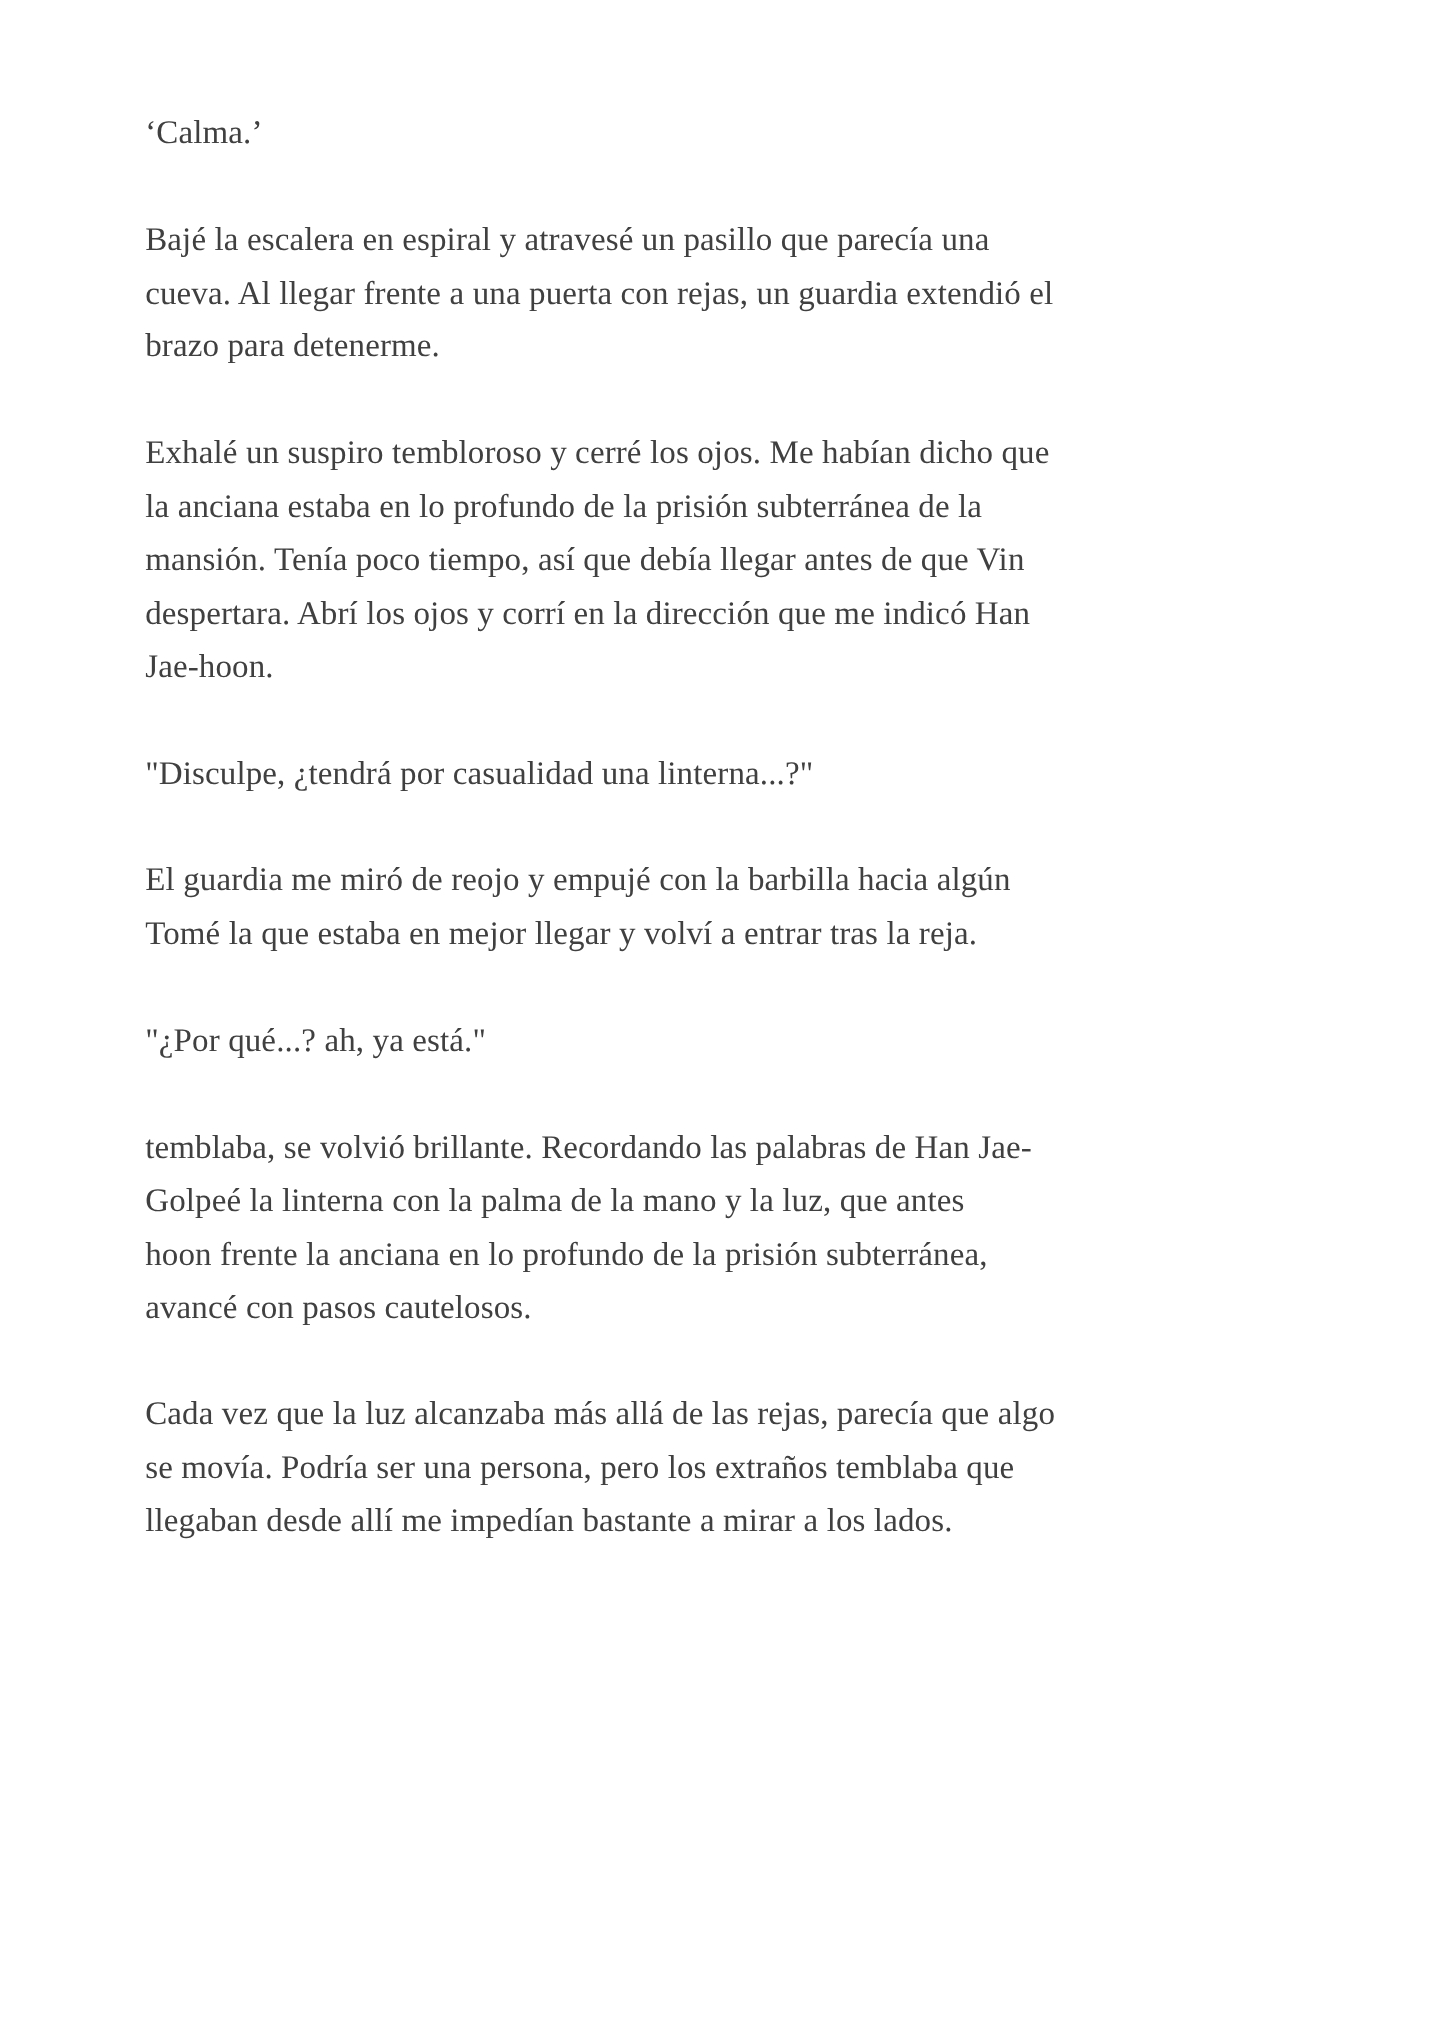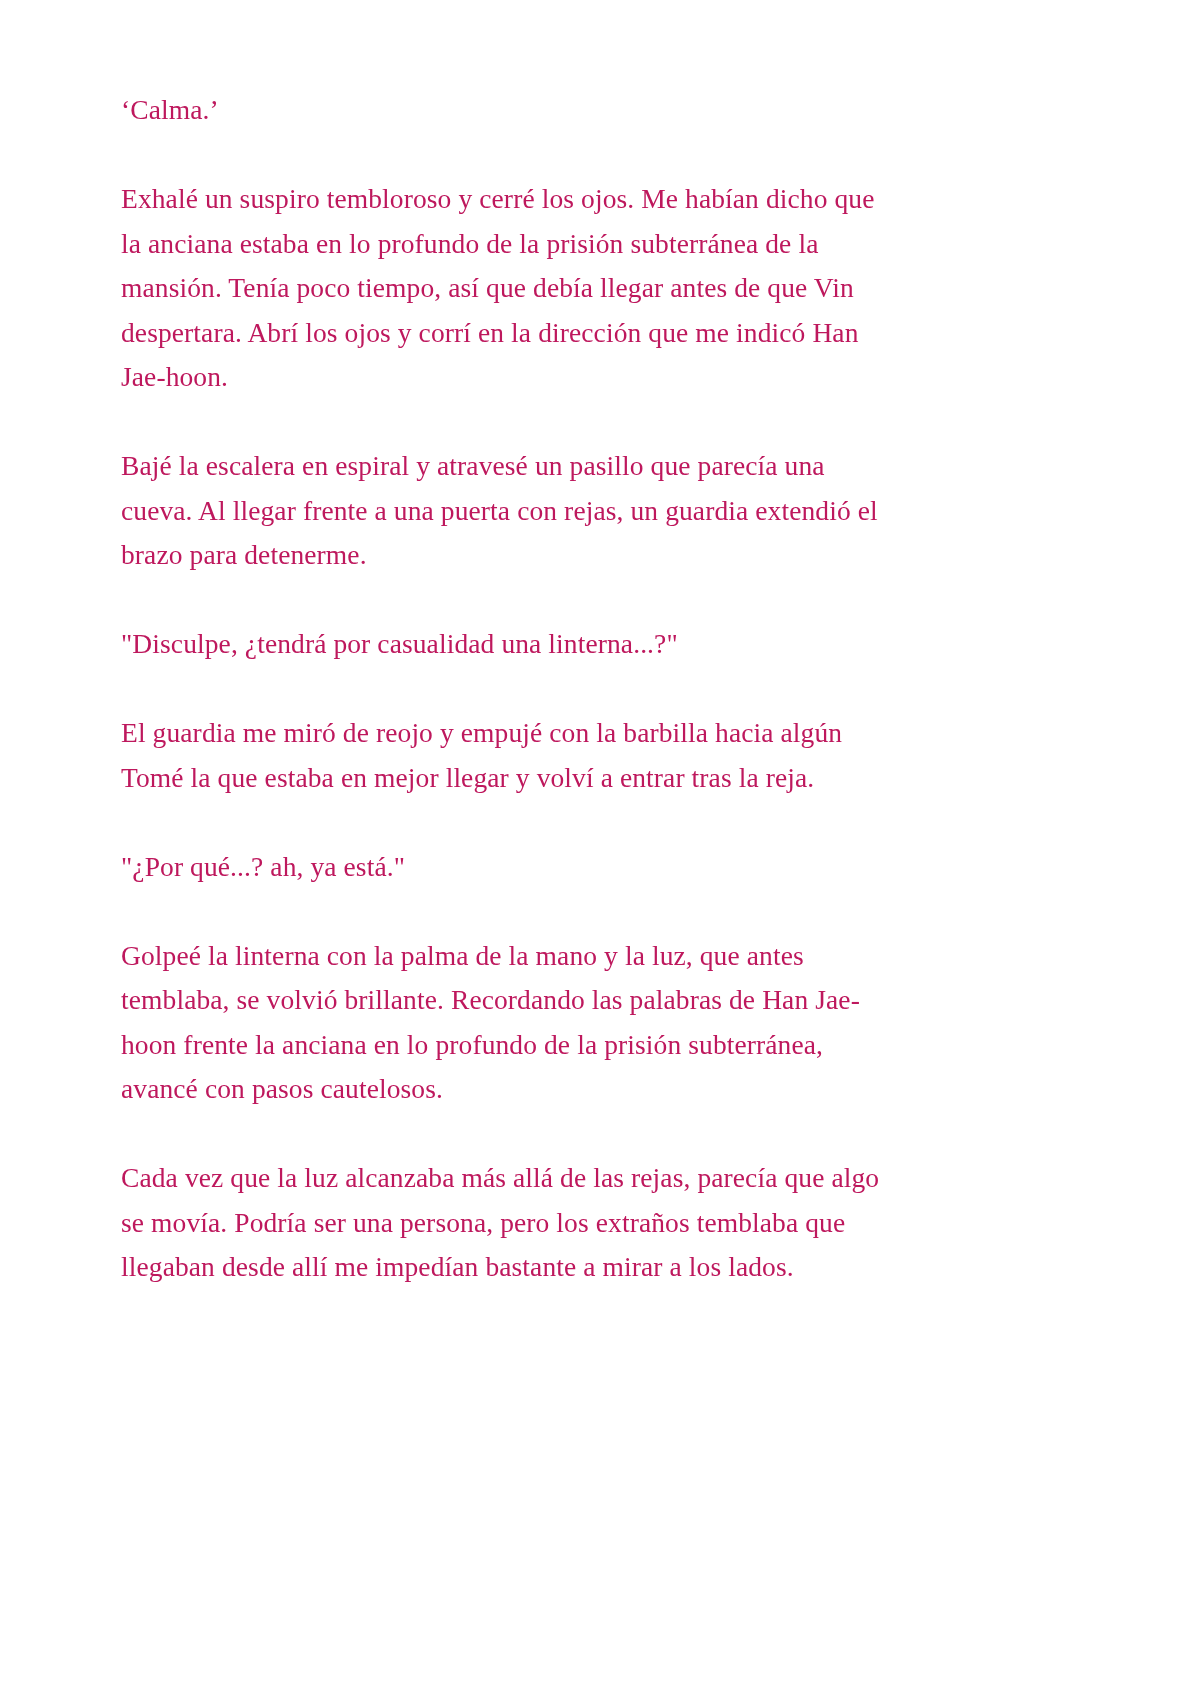--- a/index.html
+++ b/index.html
@@ -14,21 +14,21 @@
       position: relative;
     }
     .page {
       position: absolute;
       left: 121px;
       top: 88px;
       width: 980px;
       font-family: "Liberation Serif", "DejaVu Serif", serif;
       font-size: 27.5px;
       line-height: 44.5px;
-      color: #be185d;
+      color: #404040;
       letter-spacing: 0.1px;
     }
     .para {
       margin: 0 0 44.5px 0;
       white-space: nowrap;
     }
     .line {
       display: block;
       height: 44.5px;
     }
@@ -36,50 +36,50 @@
 </head>
 <body>
 
 <div class="page">
 
   <p class="para">
     <span class="line">‘Calma.’</span>
   </p>
 
   <p class="para">
+    <span class="line">Bajé la escalera en espiral y atravesé un pasillo que parecía una</span>
+    <span class="line">cueva. Al llegar frente a una puerta con rejas, un guardia extendió el</span>
+    <span class="line">brazo para detenerme.</span>
+  </p>
+
+  <p class="para">
     <span class="line">Exhalé un suspiro tembloroso y cerré los ojos. Me habían dicho que</span>
     <span class="line">la anciana estaba en lo profundo de la prisión subterránea de la</span>
     <span class="line">mansión. Tenía poco tiempo, así que debía llegar antes de que Vin</span>
     <span class="line">despertara. Abrí los ojos y corrí en la dirección que me indicó Han</span>
     <span class="line">Jae-hoon.</span>
-  </p>
-
-  <p class="para">
-    <span class="line">Bajé la escalera en espiral y atravesé un pasillo que parecía una</span>
-    <span class="line">cueva. Al llegar frente a una puerta con rejas, un guardia extendió el</span>
-    <span class="line">brazo para detenerme.</span>
   </p>
 
 
   <p class="para">
     <span class="line">"Disculpe, ¿tendrá por casualidad una linterna...?"</span>
   </p>
 
   <p class="para">
     <span class="line">El guardia me miró de reojo y empujé con la barbilla hacia algún</span>
     <span class="line">Tomé la que estaba en mejor llegar y volví a entrar tras la reja.</span>
   </p>
 
   <p class="para">
     <span class="line">"¿Por qué...? ah, ya está."</span>
   </p>
 
   <p class="para">
+    <span class="line">temblaba, se volvió brillante. Recordando las palabras de Han Jae-</span>
     <span class="line">Golpeé la linterna con la palma de la mano y la luz, que antes</span>
-    <span class="line">temblaba, se volvió brillante. Recordando las palabras de Han Jae-</span>
     <span class="line">hoon frente la anciana en lo profundo de la prisión subterránea,</span>
     <span class="line">avancé con pasos cautelosos.</span>
   </p>
 
   <p class="para">
     <span class="line">Cada vez que la luz alcanzaba más allá de las rejas, parecía que algo</span>
     <span class="line">se movía. Podría ser una persona, pero los extraños temblaba que</span>
     <span class="line">llegaban desde allí me impedían bastante a mirar a los lados.</span>
   </p>
 

